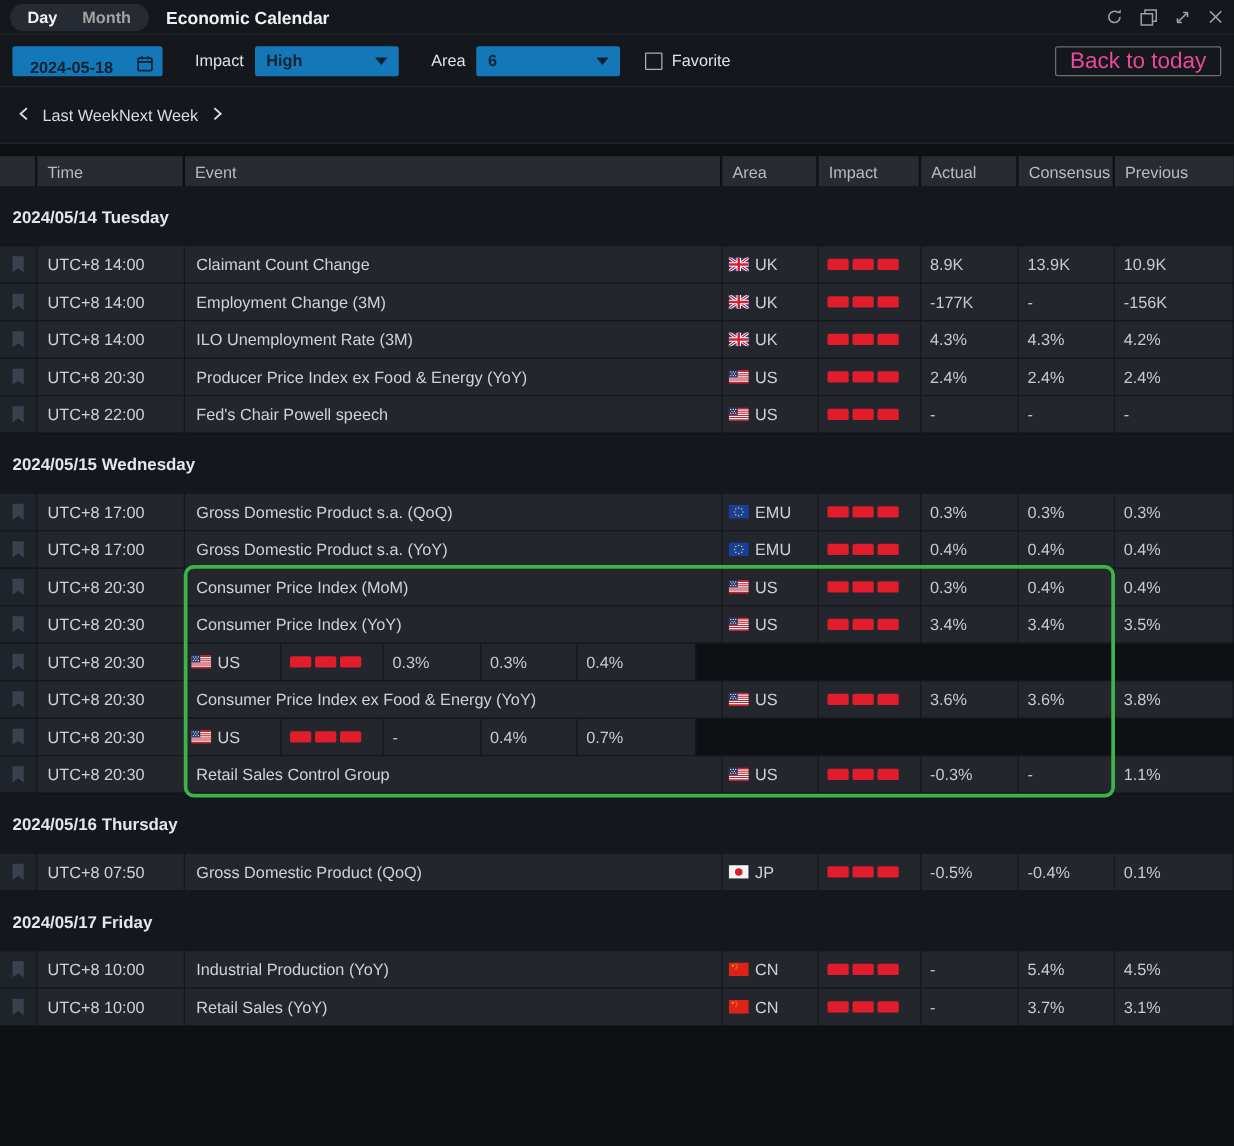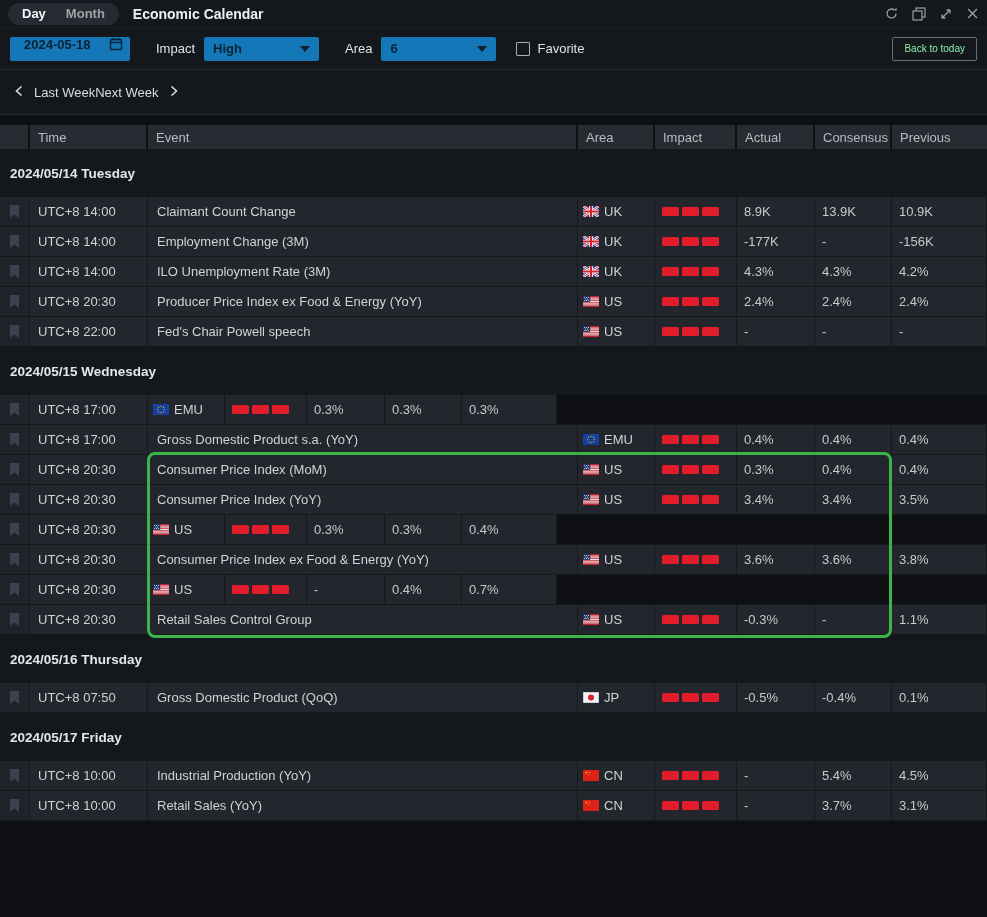--- a/index.html
+++ b/index.html
@@ -12,30 +12,30 @@
   
   .titlebar { height:28px; background:#14171c; display:flex; align-items:center; padding:0 8px; border-bottom:1px solid #1d2126; }
   .view-toggle { background:#262b33; border-radius:12px; height:22px; display:flex; align-items:center; padding:0 4px; }
   .view-tab { padding:0 10px; font-size:13px; font-weight:bold; color:#a3a3a3; cursor:pointer; line-height:22px; }
   .view-tab.active { color:#f2f4f6; }
   .app-title { font-weight:bold; font-size:14px; color:#eef1f3; margin-left:14px; }
   .win-icons { margin-left:auto; display:flex; align-items:center; gap:13px; }
   .win-icons svg { display:block; cursor:pointer; }
   
   .filterbar { height:42px; background:#14171c; display:flex; align-items:center; padding:0 10px; border-bottom:1px solid #262a30; }
-  .date-field { width:120px; height:24px; background:#1478b8; border-radius:2px; display:flex; align-items:flex-start; justify-content:space-between; padding:0 7px 0 14px; cursor:pointer;gap:12px; }
+  .date-field { width:120px; height:24px; background:#1478b8; border-radius:2px; display:flex; align-items:flex-end; justify-content:space-between; padding:0 7px 0 14px; cursor:pointer;gap:12px; }
   .date-field .date-text { color:#0c2233; font-weight:bold; font-size:13px; }
   .flt-label { color:#dfe3e7; margin-left:26px; margin-right:9px; }
   .dropdown { width:115px; height:24px; background:#1478b8; border-radius:2px; display:flex; align-items:center; justify-content:space-between; padding:0 9px; cursor:pointer; }
   .dropdown .dd-value { color:#0c2233; font-weight:bold; font-size:13px; }
   .dd-caret { width:0; height:0; border-left:5px solid transparent; border-right:5px solid transparent; border-top:6px solid #0c2233; }
   .checkbox-wrap { display:flex; align-items:center; margin-left:20px; cursor:pointer; }
   .checkbox { width:14px; height:14px; border:1.5px solid #aab0b6; background:transparent; border-radius:1px; }
   .checkbox-label { margin-left:7px; color:#dfe3e7; }
-  .back-btn { margin-left:auto; height:24px; border:1px solid #686e75; border-radius:2px; background:transparent; color:#86efac; font-size:10px; padding:0 11px; display:flex; align-items:center; cursor:pointer; font-family:inherit; }
+  .back-btn { margin-left:auto; height:24px; border:1px solid #686e75; border-radius:2px; background:transparent; color:#ec4899; font-size:18px; padding:0 11px; display:flex; align-items:center; cursor:pointer; font-family:inherit; }
   
   .weeknav { height:45px; background:#14171c; display:flex; align-items:center; padding:0 14px; border-bottom:1px solid #262a30; }
   .wk-side { display:flex; align-items:center; gap:10px; color:#d8dcdf; cursor:pointer; }
   .wk-days { flex:1; display:flex; justify-content:center; gap:29px; }
   .wk-day { width:42px; text-align:center; color:#c3c8cd; cursor:pointer; position:relative; height:45px; line-height:45px; }
   .wk-day.selected { color:#1e8fd0; }
   .wk-day.selected::after { content:""; position:absolute; left:0; right:0; bottom:0; height:3px; background:#1878b8; }
   
   .table-wrap { margin-top:10px; }
   .thead { height:24px; display:flex; background:#0e1014; }
@@ -325,20 +325,21 @@
       <div class="section-header">2024/05/15 Wednesday</div>
       <div class="row">
         <div class="cell c0">
           <span class="bookmark-icon">
             <svg width="13" height="15" viewBox="0 0 13 15">
               <path d="M2 1 h9 v13 l-4.5 -3.4 L2 14 Z" fill="#3a4250"></path>
             </svg>
           </span>
         </div>
         <div class="cell c1">UTC+8 17:00</div>
+        <div class="cell c2">Gross Domestic Product s.a. (QoQ)</div>
         <div class="cell c3">
           <span class="flag">
             <svg width="16" height="11" viewBox="0 0 16 11">
               <rect width="16" height="11" fill="#1540a0"></rect>
               <g fill="#ffce00">
                 <circle cx="8" cy="2.3" r="0.6"></circle>
                 <circle cx="10.4" cy="3.2" r="0.6"></circle>
                 <circle cx="11.3" cy="5.5" r="0.6"></circle>
                 <circle cx="10.4" cy="7.8" r="0.6"></circle>
                 <circle cx="8" cy="8.7" r="0.6"></circle>

